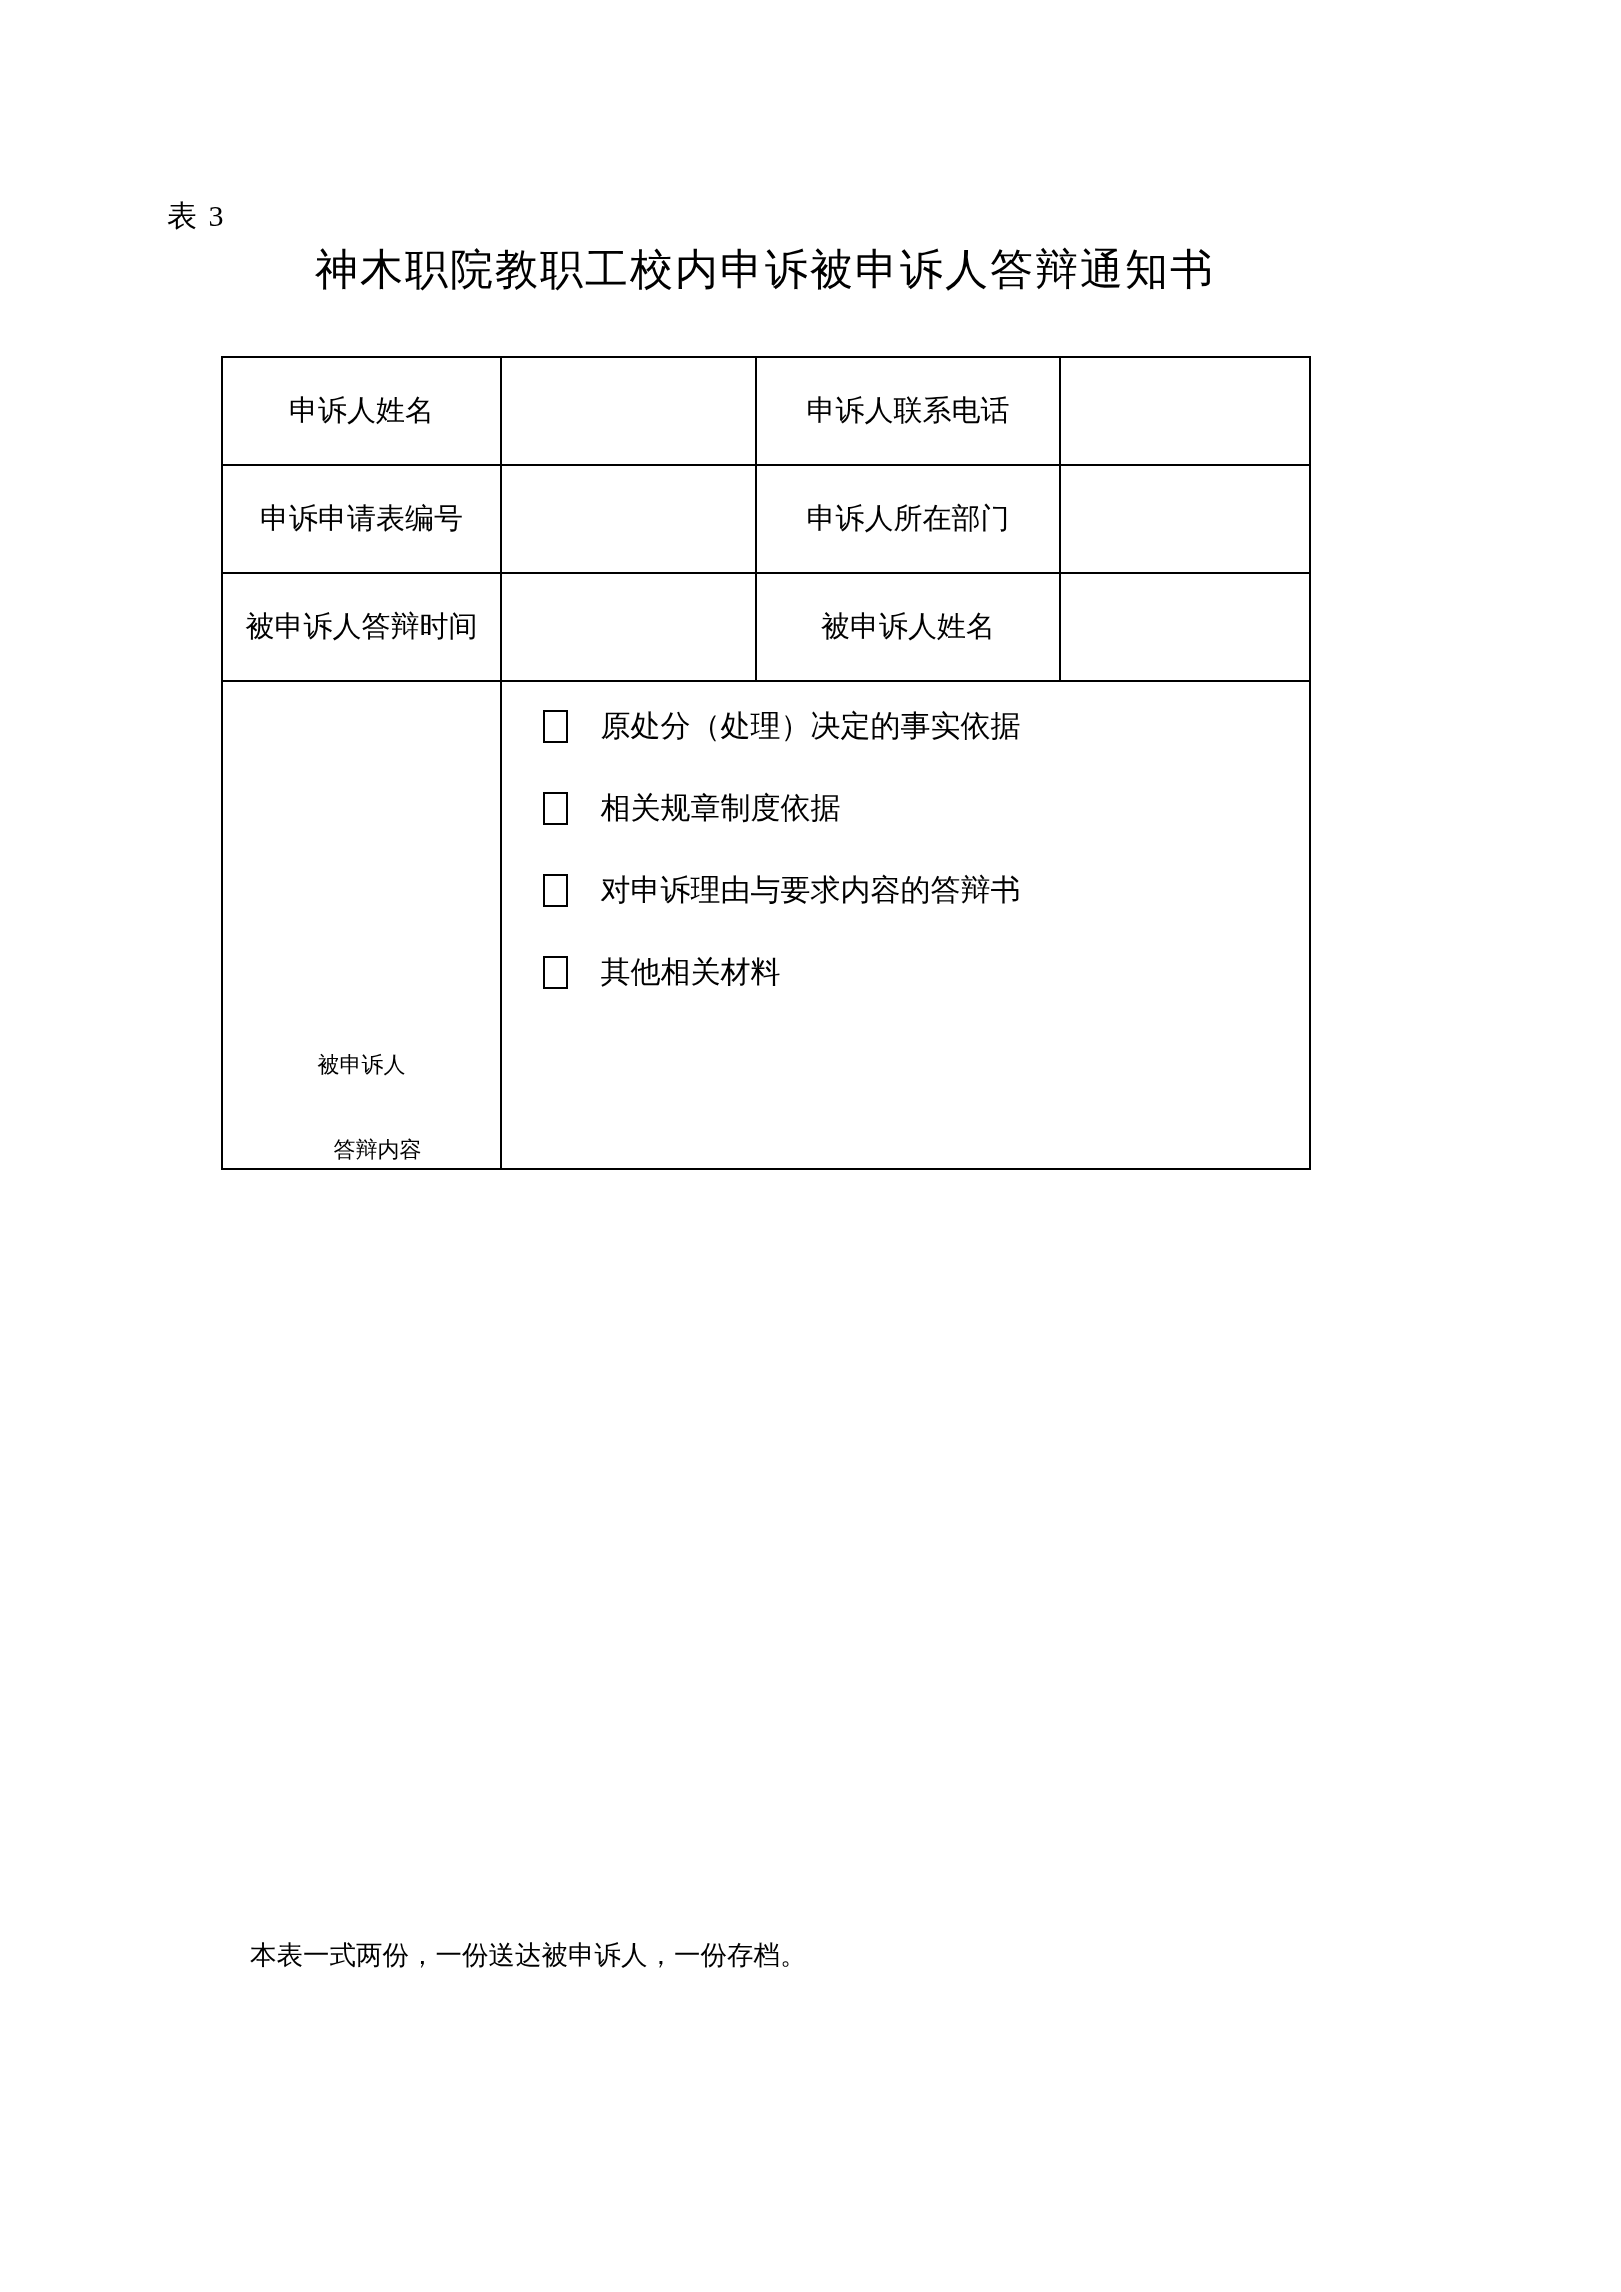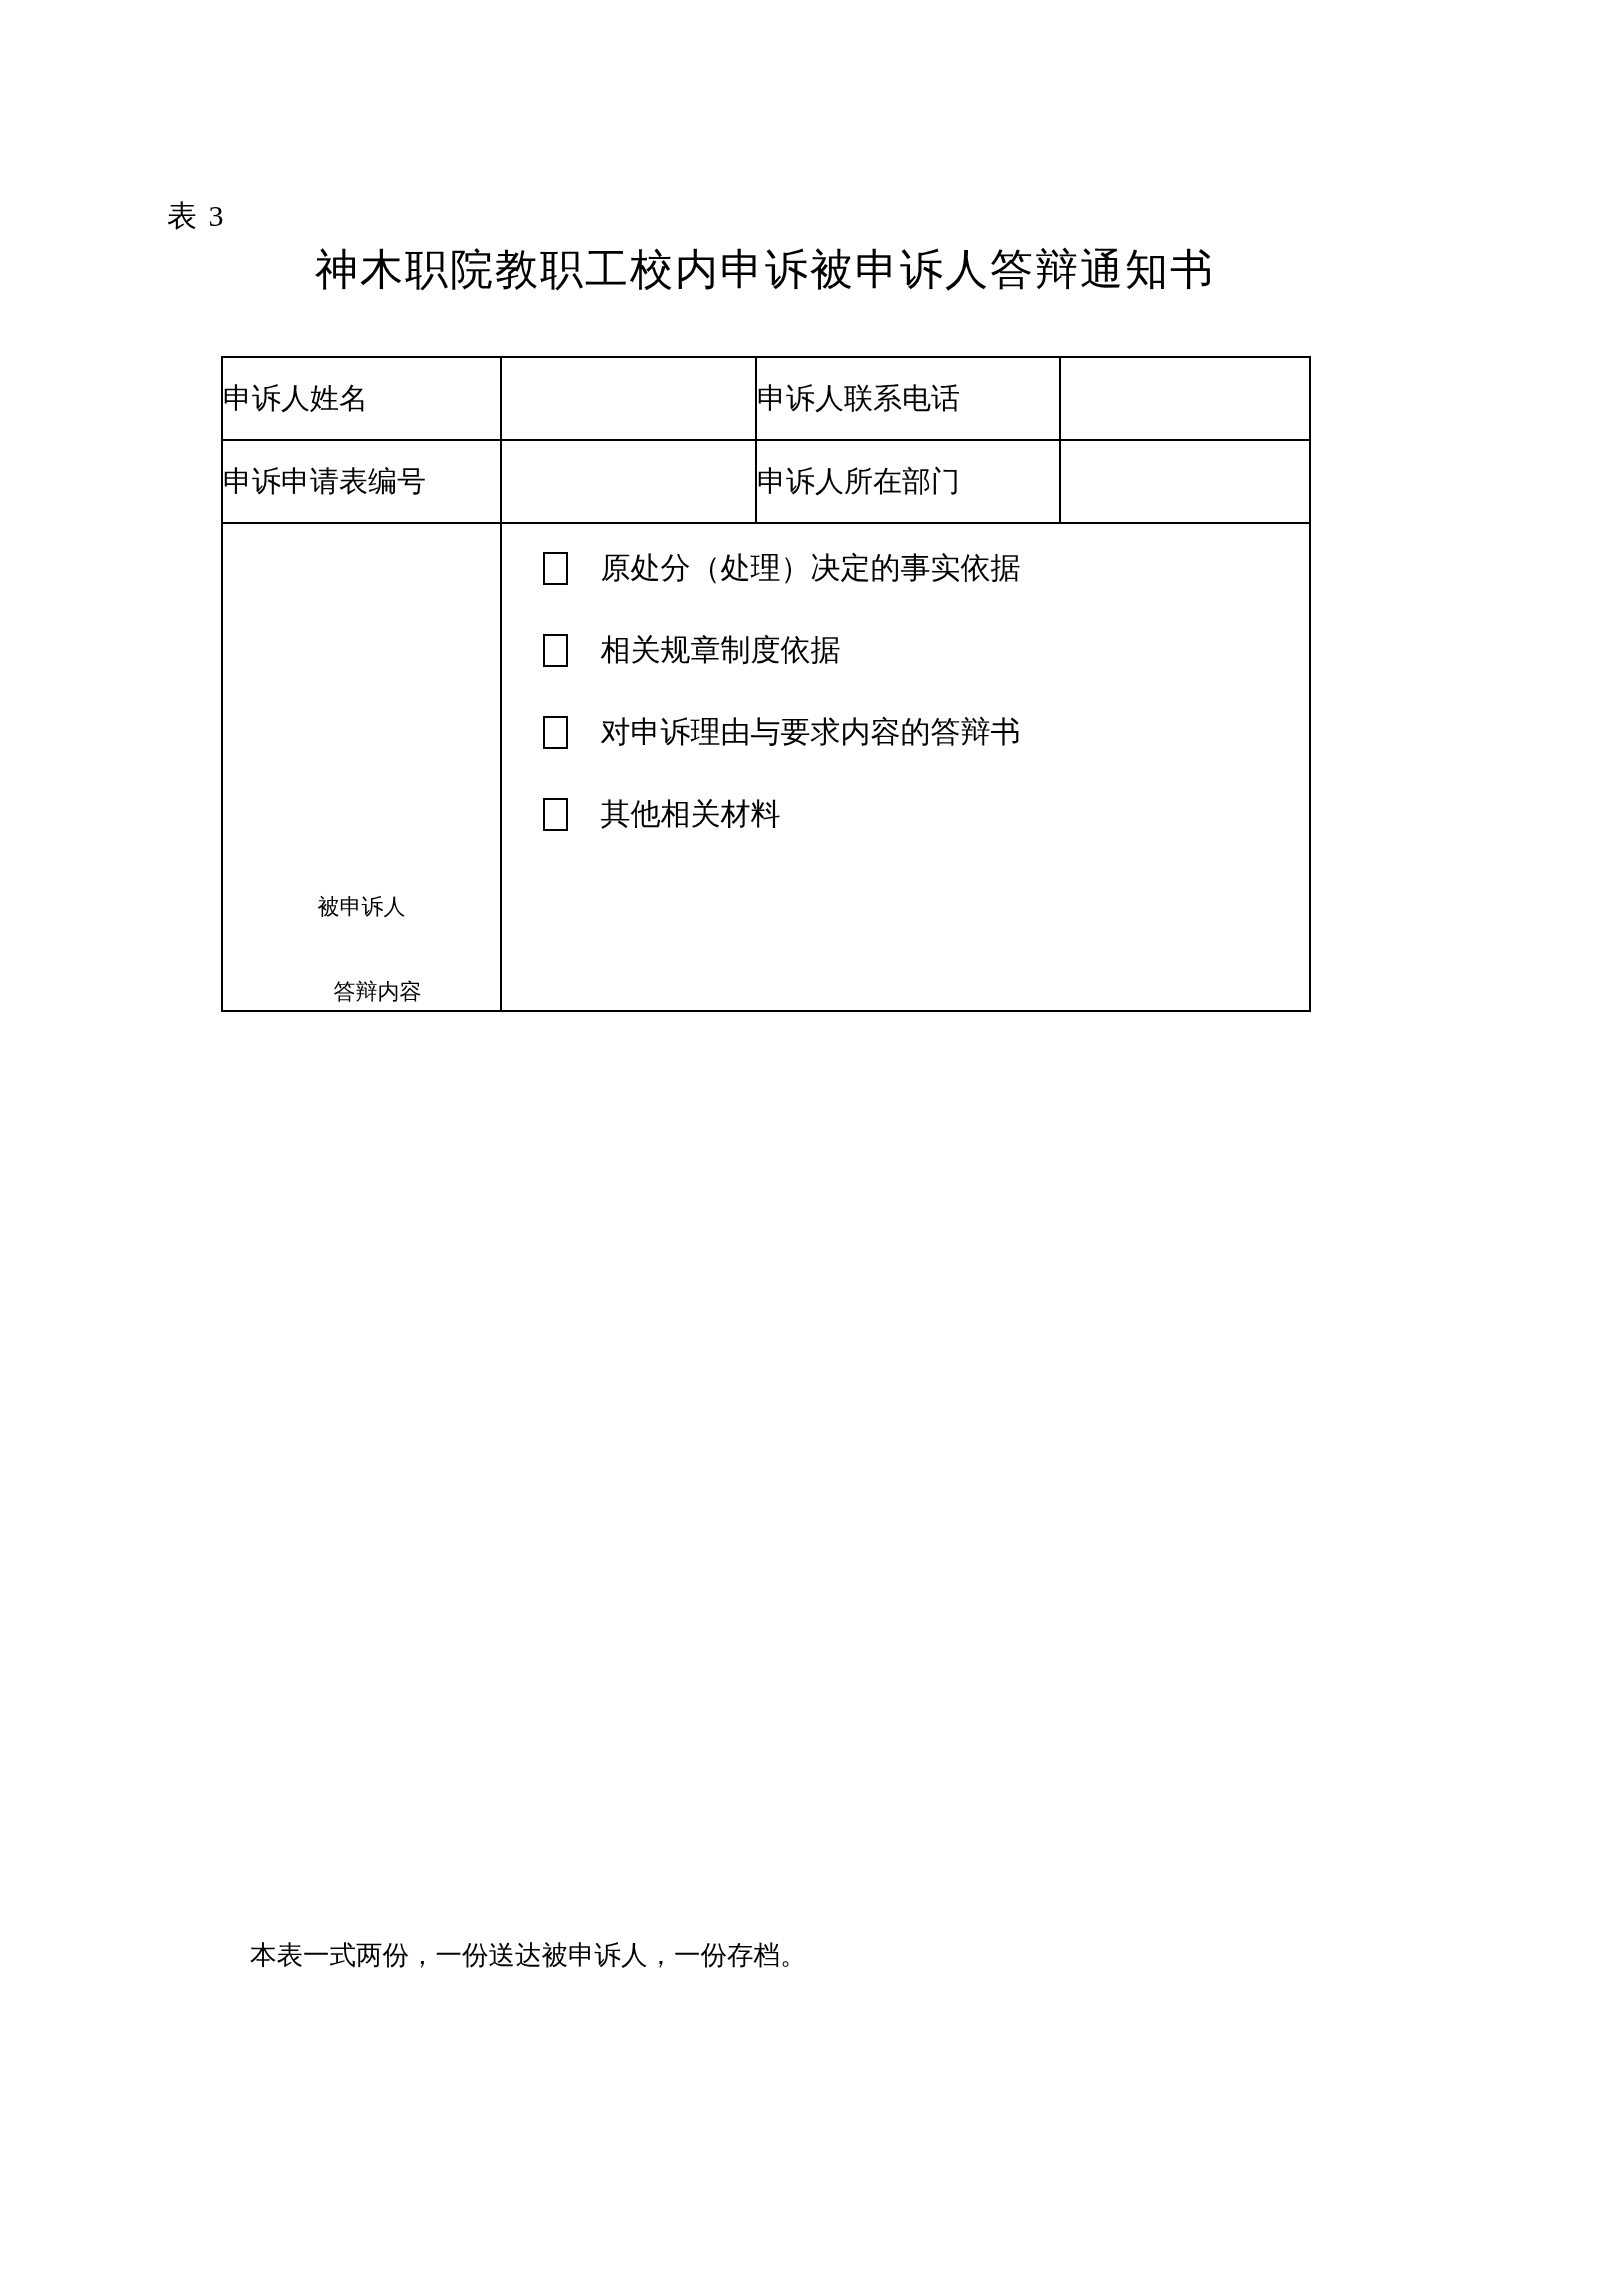--- a/index.html
+++ b/index.html
@@ -20,23 +20,23 @@
     font-size: 43px; font-weight: normal; letter-spacing: 2px;
     white-space: nowrap;
   }
   .form-table {
     position: absolute; left: 221px; top: 356px;
     width: 1088px;
     border-collapse: collapse; table-layout: fixed;
   }
   .form-table td { border: 2px solid #000; }
   .info-row td {
-    height: 83px;
+    height: 108px;
     font-size: 29px;
-    text-align: left; vertical-align: middle;
+    text-align: center; vertical-align: middle;
     overflow: hidden; white-space: nowrap;
   }
   .defense-label-cell {
     vertical-align: top; text-align: center;
     font-size: 22px;
   }
   .defense-label { margin-top: 365px; line-height: 36px; }
   .defense-label .line2 { margin-top: 49px; margin-left: 32px; }
   .defense-content-cell { vertical-align: top; padding: 25.5px 9.8px 0 41px; }
   .checkbox-item {
@@ -87,20 +87,26 @@
       <td></td>
       <td>申诉人联系电话</td>
       <td></td>
     </tr>
     <tr class="info-row">
       <td>申诉申请表编号</td>
       <td></td>
       <td>申诉人所在部门</td>
       <td></td>
     </tr>
+    <tr class="info-row">
+      <td>被申诉人答辩时间</td>
+      <td></td>
+      <td>被申诉人姓名</td>
+      <td></td>
+    </tr>
     <tr>
       <td class="defense-label-cell">
         <div class="defense-label">
           <div class="line1">被申诉人</div>
           <div class="line2">答辩内容</div>
         </div>
       </td>
       <td class="defense-content-cell" colspan="3">
         <div class="checkbox-item">
           <span class="checkbox-box"></span>

